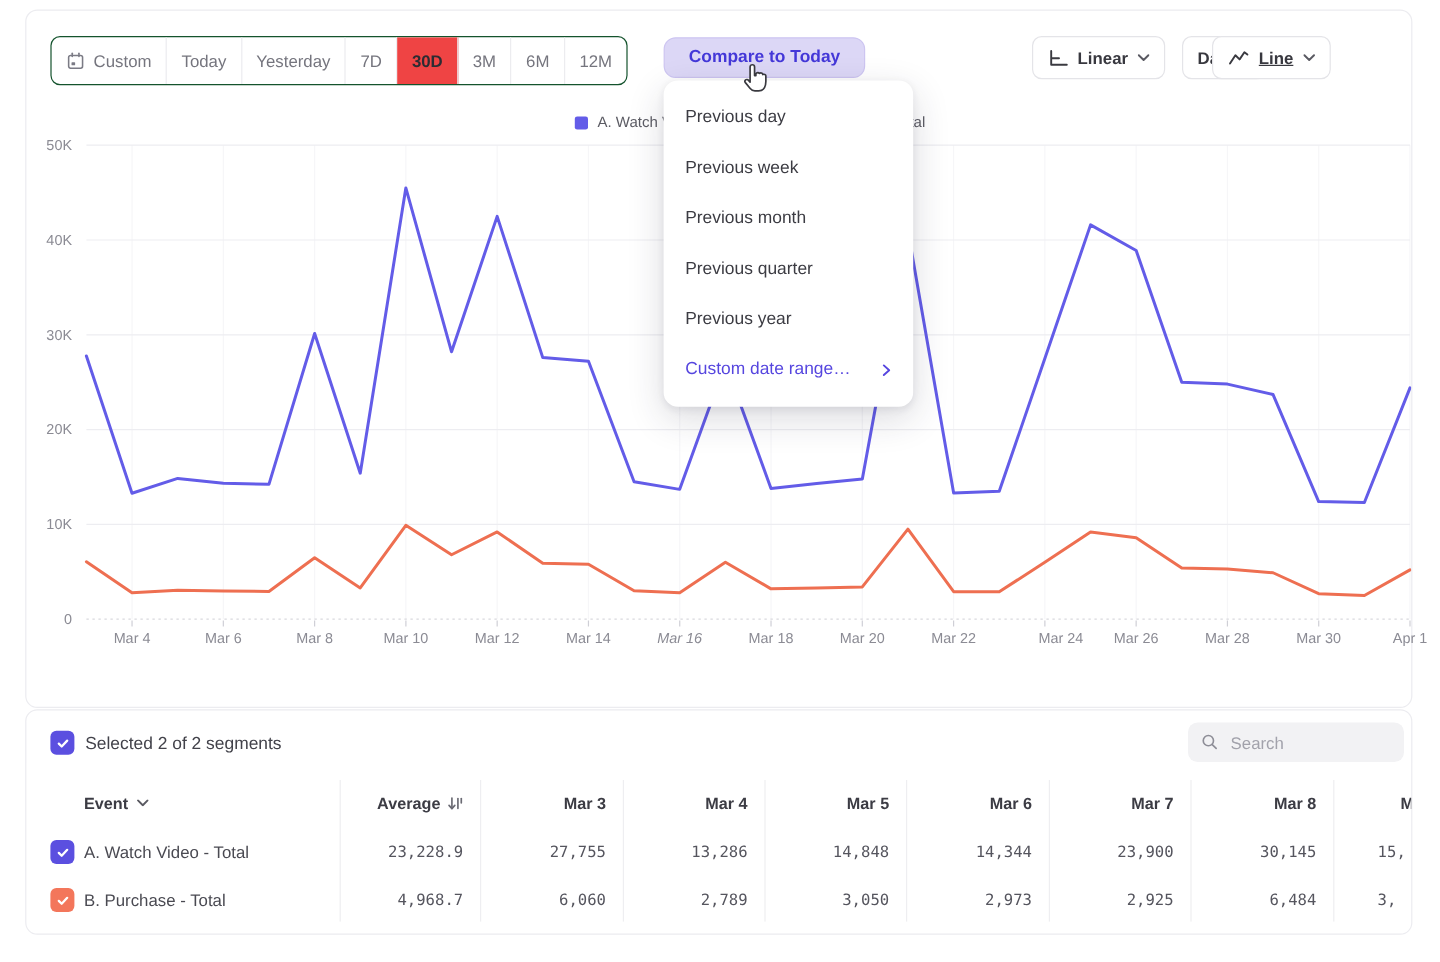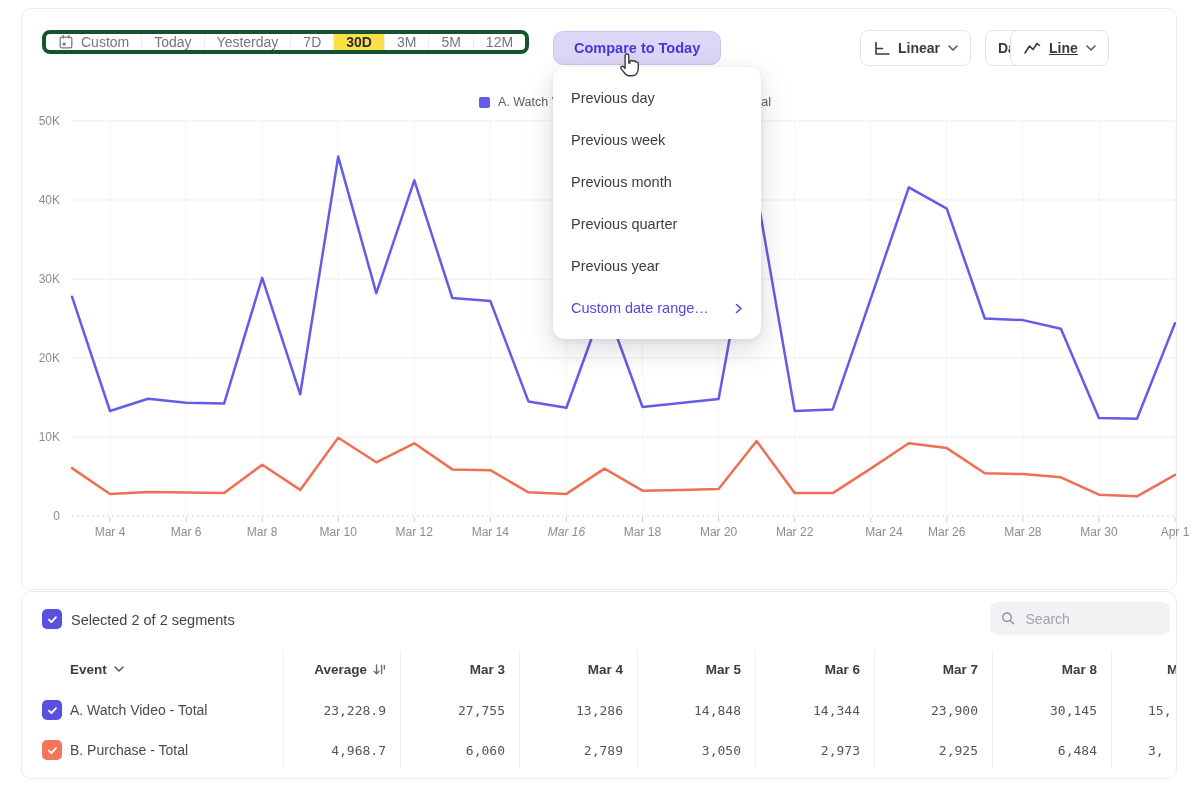--- a/index.html
+++ b/index.html
@@ -11,31 +11,31 @@
   }
   .card {
     position:absolute; background:#fff;
     border:1px solid #ececf0; border-radius:10px;
   }
   #chart-card { left:21px; top:8px;  width:1156px; height:582px; }
   #table-card { left:21px; top:591px; width:1156px; height:188px; overflow:hidden; }
 
   
   .seg {
-    position:absolute; left:20px; top:21px; height:24px;
+    position:absolute; left:20px; top:21px; height:41px;
     display:flex; align-items:stretch;
-    border:4px solid #14532d; border-radius:8px; overflow:hidden; background:#fff;
+    border:1px solid #14532d; border-radius:8px; overflow:hidden; background:#fff;
   }
   .seg-item {
     display:flex; align-items:center; justify-content:center; gap:7px;
     padding:0 12px; font-size:14px; color:#75757e; cursor:pointer;
     border-right:1px solid #ececef; white-space:nowrap;
   }
   .seg-item:last-child { border-right:none; }
-  .seg-item.selected { background:#fde047; color:#2c2c33; font-weight:700; }
+  .seg-item.selected { background:#ef4444; color:#2c2c33; font-weight:700; }
 
   .compare-btn {
     position:absolute; left:531px; top:22px; height:34px; padding:0 20px;
     display:flex; align-items:center;
     background:#dcd7f6; border:1px solid #cdc5f1; border-radius:10px;
     color:#4438d8; font-size:14.5px; font-weight:700; cursor:pointer;
   }
   .ctl-btn {
     position:absolute; top:21px; height:36px; padding:0 12px;
     display:flex; align-items:center; gap:8px;
@@ -174,21 +174,21 @@
       <div class="seg-item">
         <span>7D</span>
       </div>
       <div class="seg-item selected">
         <span>30D</span>
       </div>
       <div class="seg-item">
         <span>3M</span>
       </div>
       <div class="seg-item">
-        <span>5M</span>
+        <span>6M</span>
       </div>
       <div class="seg-item">
         <span>12M</span>
       </div>
     </div>
 
   <button class="compare-btn">Compare to Today</button>
 
   <button class="ctl-btn" id="linear-btn">
     <svg width="17" height="15" viewBox="0 0 17 15">

